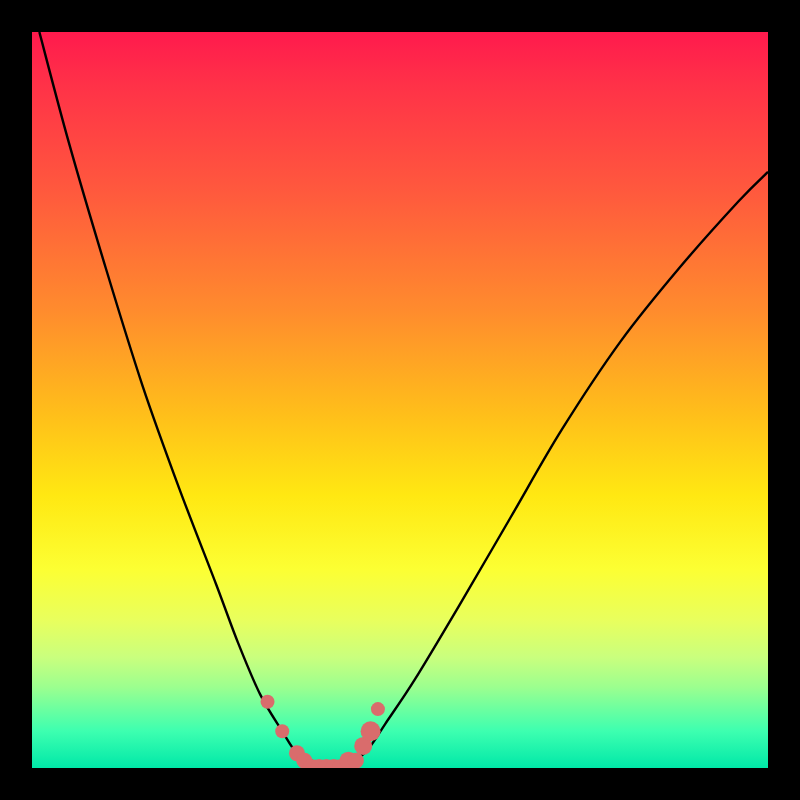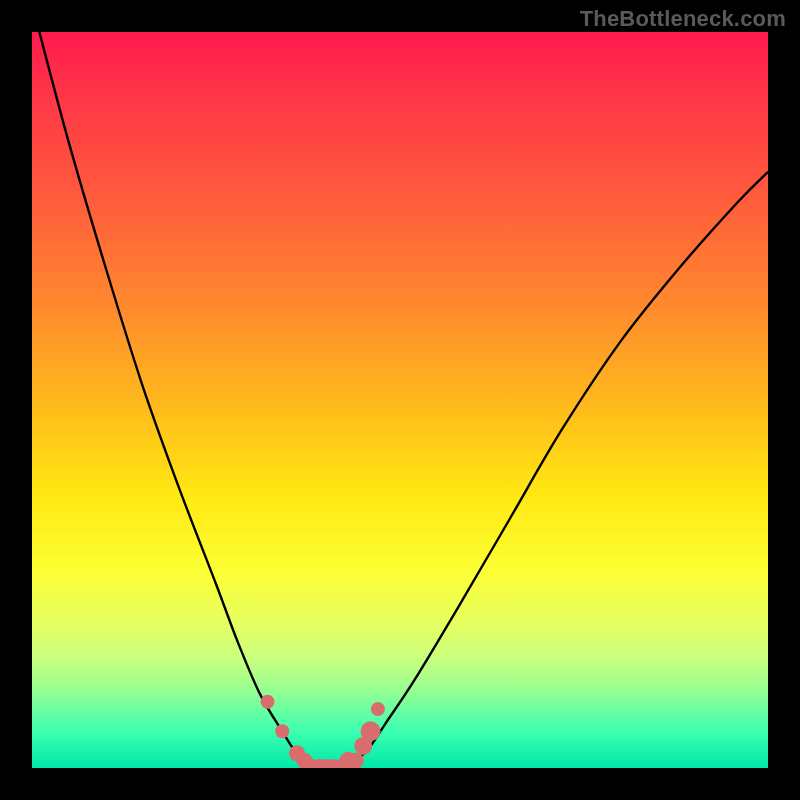--- a/index.html
+++ b/index.html
@@ -64,21 +64,20 @@
   }
   .dot {
     fill: #d96c6c;
     stroke: none;
   }
 </style>
 </head>
 <body>
 
 <div class="frame">
-  <div class="watermark">TheBottleneck.com</div>
 
   <div class="plot-area">
     <svg class="curve" viewBox="0 0 736 736" preserveAspectRatio="none">
       <path id="curve-path" class="curve-path" d="M 7.36,0 C 12.266666666666667,18.399999999999995 25.760000000000005,71.14666666666665 36.800000000000004,110.39999999999998 C 47.84,149.6533333333333 61.33333333333334,195.04 73.60000000000001,235.51999999999998 C 85.86666666666667,276 98.13333333333333,316.47999999999996 110.39999999999999,353.28 C 122.66666666666666,390.08 134.93333333333334,423.2 147.20000000000002,456.32 C 159.4666666666667,489.44 174.18666666666667,526.24 184,552 C 193.81333333333333,577.76 198.72000000000003,592.48 206.08,610.88 C 213.44,629.28 220.8,647.68 228.16,662.4 C 235.51999999999998,677.12 244.10666666666668,689.3866666666668 250.24,699.2 C 256.37333333333333,709.0133333333333 260.0533333333333,716.3733333333333 264.96,721.28 C 269.8666666666667,726.1866666666666 274.7733333333333,726.1866666666666 279.68,728.64 C 284.5866666666667,731.0933333333334 289.49333333333334,734.7733333333333 294.40000000000003,736 C 299.30666666666673,737.2266666666667 304.21333333333337,737.2266666666667 309.12,736 C 314.02666666666664,734.7733333333333 318.9333333333333,732.3199999999999 323.84,728.64 C 328.74666666666667,724.96 333.6533333333333,720.0533333333333 338.56,713.92 C 343.4666666666667,707.7866666666666 345.91999999999996,702.88 353.28,691.84 C 360.64,680.8000000000001 370.4533333333334,667.3066666666667 382.72,647.6800000000001 C 394.9866666666667,628.0533333333334 410.93333333333334,601.0666666666667 426.88,574.08 C 442.82666666666665,547.0933333333334 461.2266666666667,515.2 478.40000000000003,485.76 C 495.5733333333334,456.32 511.52,426.88 529.92,397.44 C 548.3199999999999,368 569.1733333333334,336.1066666666667 588.8000000000001,309.12 C 608.4266666666667,282.1333333333333 628.0533333333333,258.82666666666665 647.68,235.51999999999998 C 667.3066666666666,212.2133333333333 691.8399999999999,185.22666666666666 706.56,169.27999999999997 C 721.28,153.3333333333333 731.0933333333334,144.74666666666658 736,139.83999999999992"></path>
       <g id="markers-group">
           <circle cx="235.52" cy="669.76" r="7" class="dot"></circle>
           <circle cx="250.24" cy="699.2" r="7" class="dot"></circle>
           <circle cx="264.96" cy="721.28" r="8" class="dot"></circle>
           <circle cx="272.32" cy="728.64" r="8" class="dot"></circle>
           <circle cx="279.68" cy="736" r="9" class="dot"></circle>

